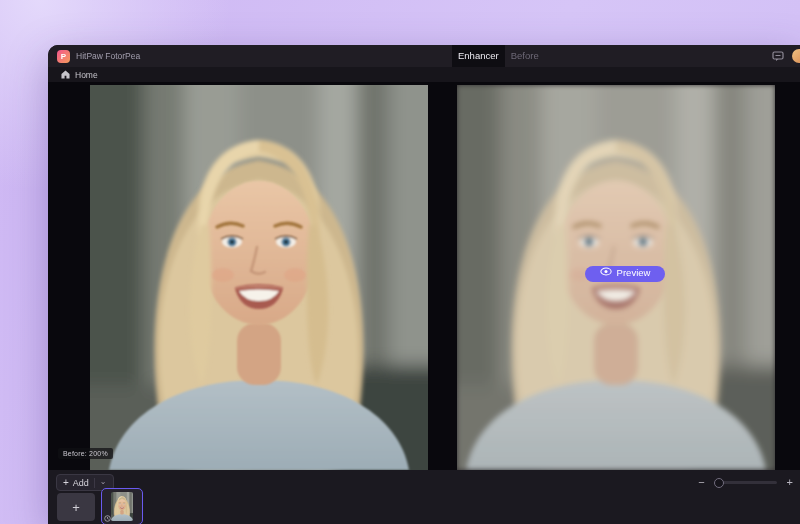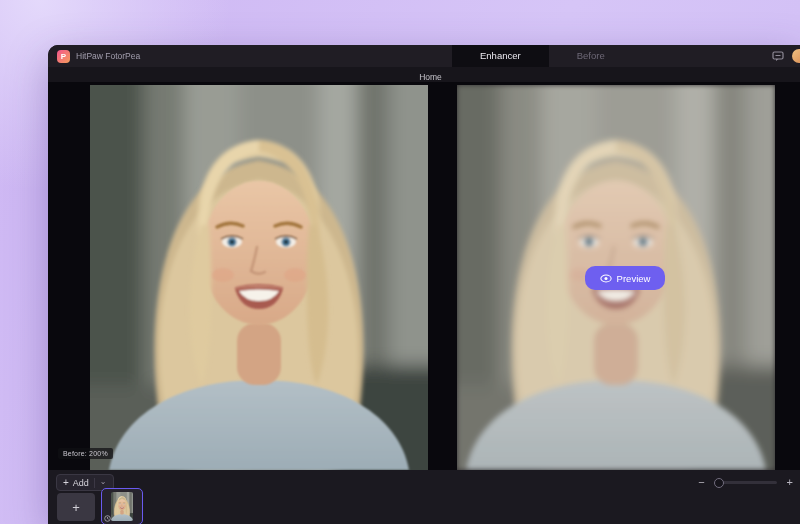--- a/index.html
+++ b/index.html
@@ -10,41 +10,41 @@
   .window{position:absolute;left:48px;top:45px;width:752px;height:479px;
     background:#121016;border-top-left-radius:10px;overflow:hidden;
     box-shadow:0 12px 40px rgba(70,45,130,.35);}
   
   .titlebar{position:relative;height:22px;background:#201d24;display:flex;align-items:center;}
   .logo{width:13px;height:13px;margin-left:9px;border-radius:4px;
     background:linear-gradient(135deg,#f2558c,#f59d5c);display:flex;align-items:center;justify-content:center;
     color:#fff;font-size:8px;font-weight:bold;}
   .app-title{margin-left:6px;font-size:8.5px;color:#a39fae;}
   .tabs{position:absolute;left:404px;top:0;height:100%;display:flex;}
-  .tab{padding:0 28px;line-height:22px;font-size:9.5px;color:#6d6876;cursor:default;}
+  .tab{padding:0 6px;line-height:22px;font-size:9.5px;color:#6d6876;cursor:default;}
   .tab.active{background:#0e0d12;color:#eceaf0;}
   .tb-right{position:absolute;right:0;top:0;height:100%;display:flex;align-items:center;gap:8px;padding-right:12px;}
   .avatar{width:14px;height:14px;border-radius:50%;background:linear-gradient(135deg,#eec183,#d98b52);margin-right:-18px;}
   
-  .homebar{height:15px;background:#17151b;display:flex;align-items:center;gap:5px;padding-left:13px;flex-direction:column;}
+  .homebar{height:15px;background:#17151b;display:flex;align-items:center;gap:5px;padding-left:13px;}
   .homebar span{font-size:8.5px;color:#c6c4cb;}
   
   .canvas{position:relative;height:388px;background:#09080d;}
   .img{position:absolute;top:3px;height:385px;overflow:hidden;background:#15141a;}
   .img.before{left:42px;width:338px;}
   .img.after{left:409px;width:318px;}
   .portrait{position:absolute;inset:0;overflow:hidden;}
   .portrait svg{display:block;width:100%;height:100%;}
   .after .portrait svg{filter:blur(2.6px) saturate(.78) brightness(1.05) contrast(.92);}
   .after .veil{position:absolute;inset:0;background:rgba(214,198,178,.16);}
   .before-badge{position:absolute;left:10px;top:366px;background:rgba(15,15,20,.72);
     color:#c9c7cf;font-size:7px;padding:2px 5px;border-radius:2px;letter-spacing:.2px;}
-  .preview-btn{position:absolute;left:128px;top:181px;width:80px;height:24px;border:none;
+  .preview-btn{position:absolute;left:128px;top:181px;width:80px;height:16px;border:none;
     background:#6e5ff0;border-radius:10px;color:#fff;font-size:9.5px;font-family:"Liberation Sans",sans-serif;
-    display:flex;align-items:center;justify-content:center;gap:5px;cursor:pointer;z-index:3;}
+    display:flex;align-items:flex-start;justify-content:center;gap:5px;cursor:pointer;z-index:3;}
   
   .toolbar{position:relative;height:54px;background:#1b1920;}
   .add-btn{position:absolute;left:8px;top:4px;height:17px;display:flex;align-items:center;gap:4px;
     background:#27242e;border:1px solid #3a3743;border-radius:4px;padding:0 6px;cursor:pointer;
     color:#d6d4db;font-size:9px;font-family:"Liberation Sans",sans-serif;}
   .add-btn .plus{font-size:10px;line-height:1;}
   .add-btn .sep{width:1px;height:10px;background:#3c3845;margin:0 1px;}
   .add-btn .chev{font-size:8px;color:#9b97a4;margin-top:-3px;}
   .add-tile{position:absolute;left:9px;top:23px;width:38px;height:28px;border-radius:4px;
     background:#3a3742;display:flex;align-items:center;justify-content:center;

